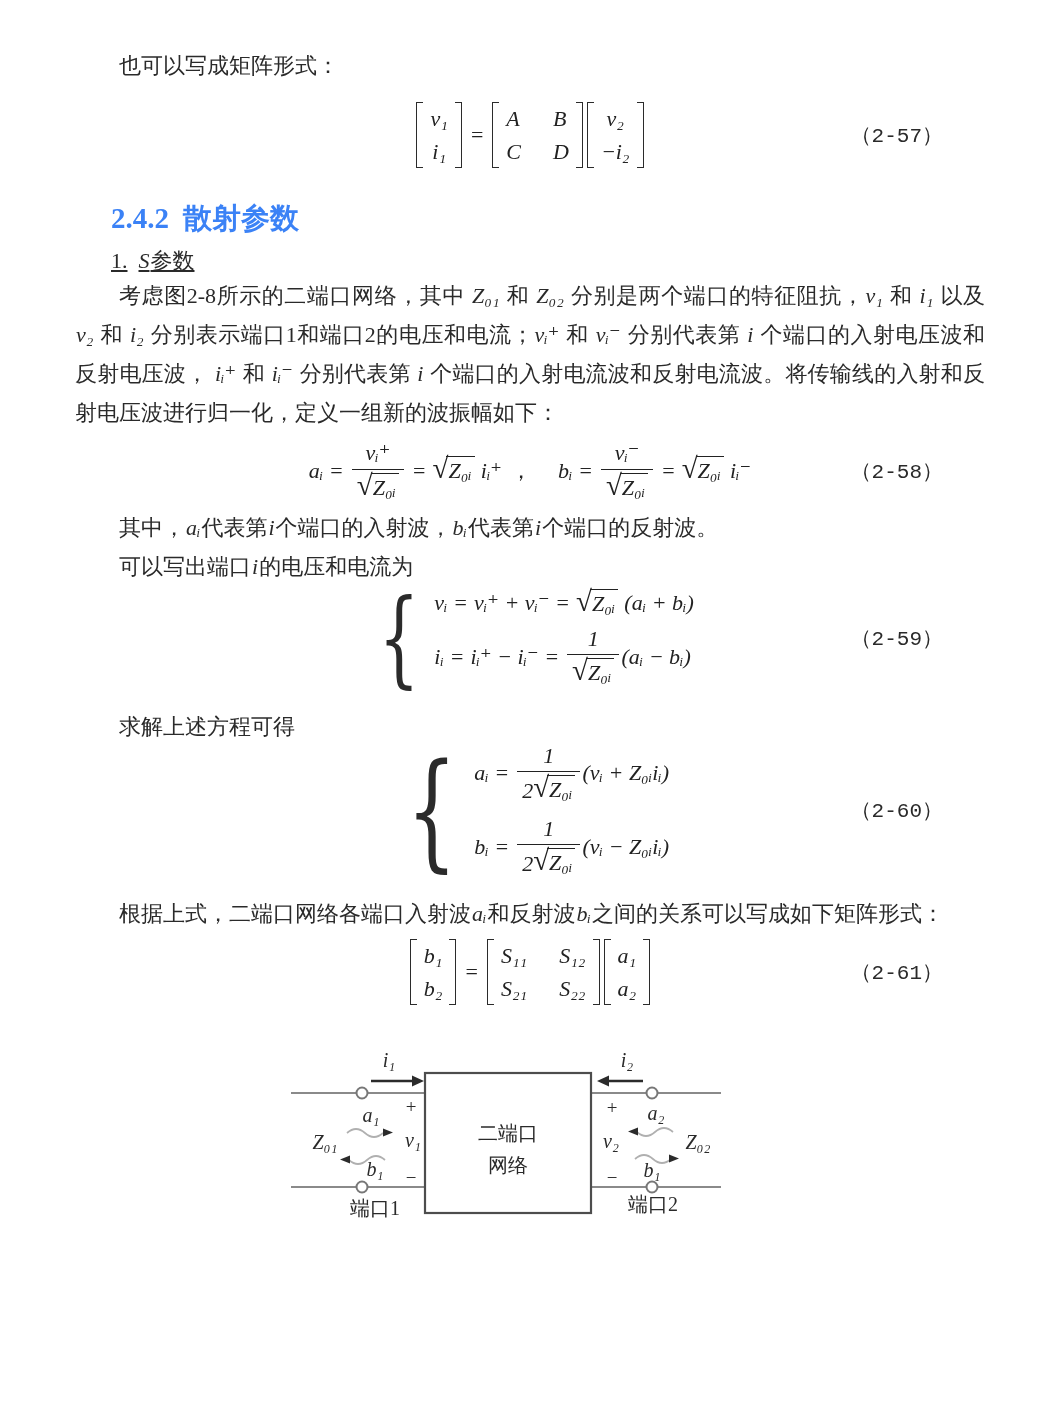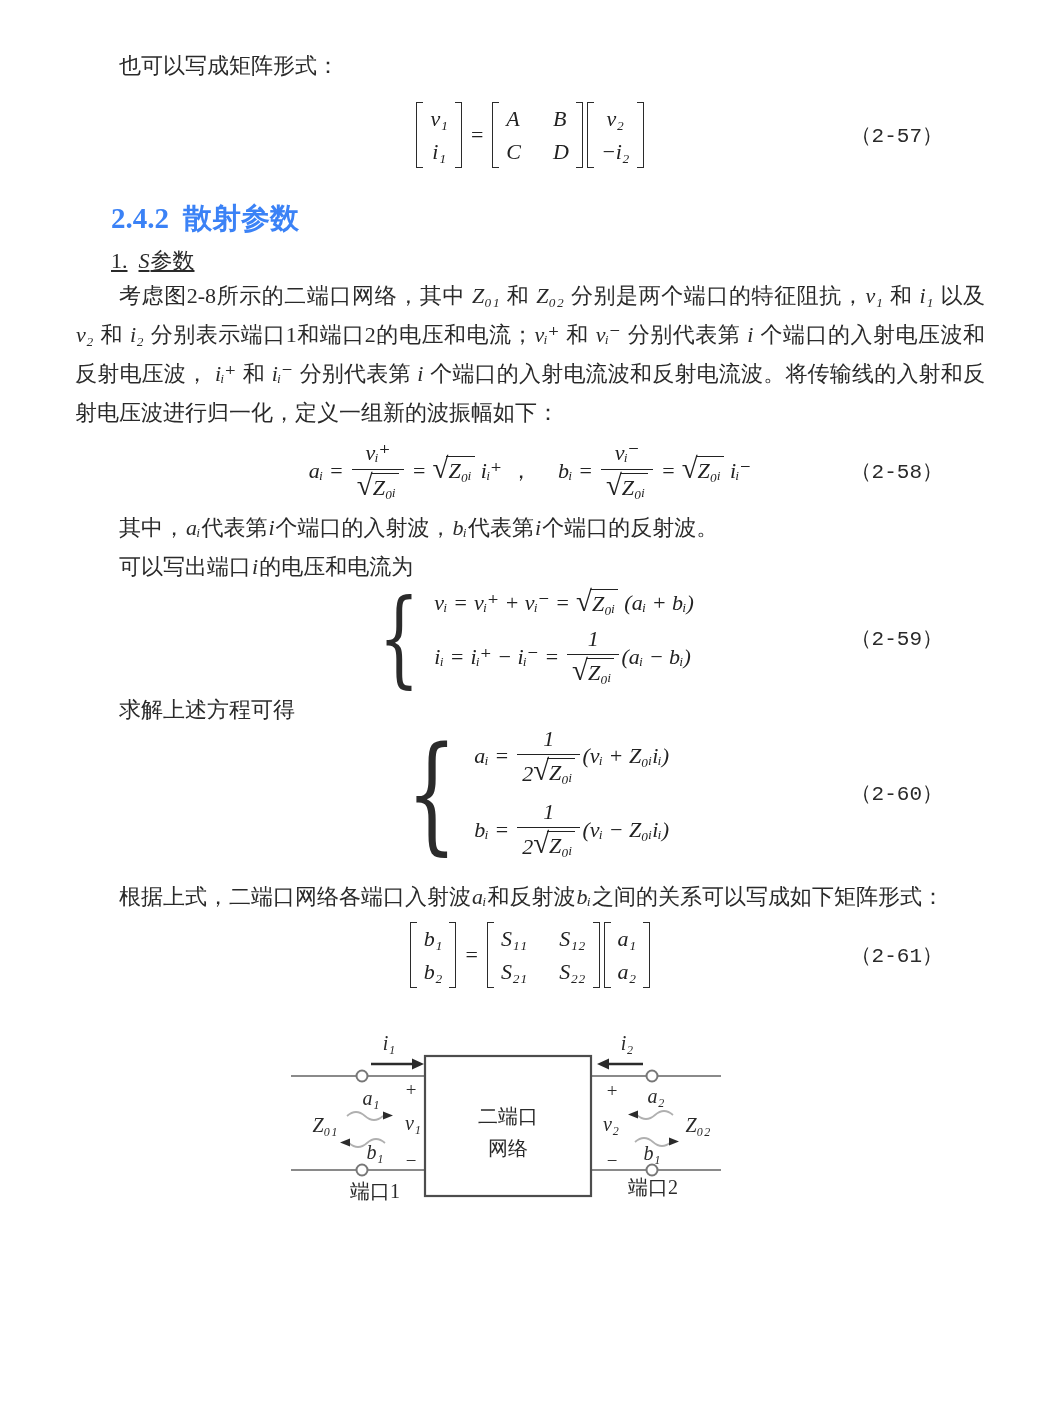--- a/index.html
+++ b/index.html
@@ -200,21 +200,21 @@
                 </span>
               </span>
           </span>
           <span>(aᵢ − bᵢ)</span>
         </span>
       </span>
     </span>
     <span class="eq-label">（2-59）</span>
   </div>
 
-  <p class="tline ind" style="margin-top:0;">求解上述方程可得</p>
+  <p class="tline ind" style="margin-top:17px;">求解上述方程可得</p>
 
   <div class="eq-block eq60">
     <span class="math sys">
       <span class="brace">{</span>
       <span class="rows">
         <span class="row">
           <span>aᵢ</span>
           <span class="op">=</span>
           <span class="fr">
             <span class="fn">1</span>

